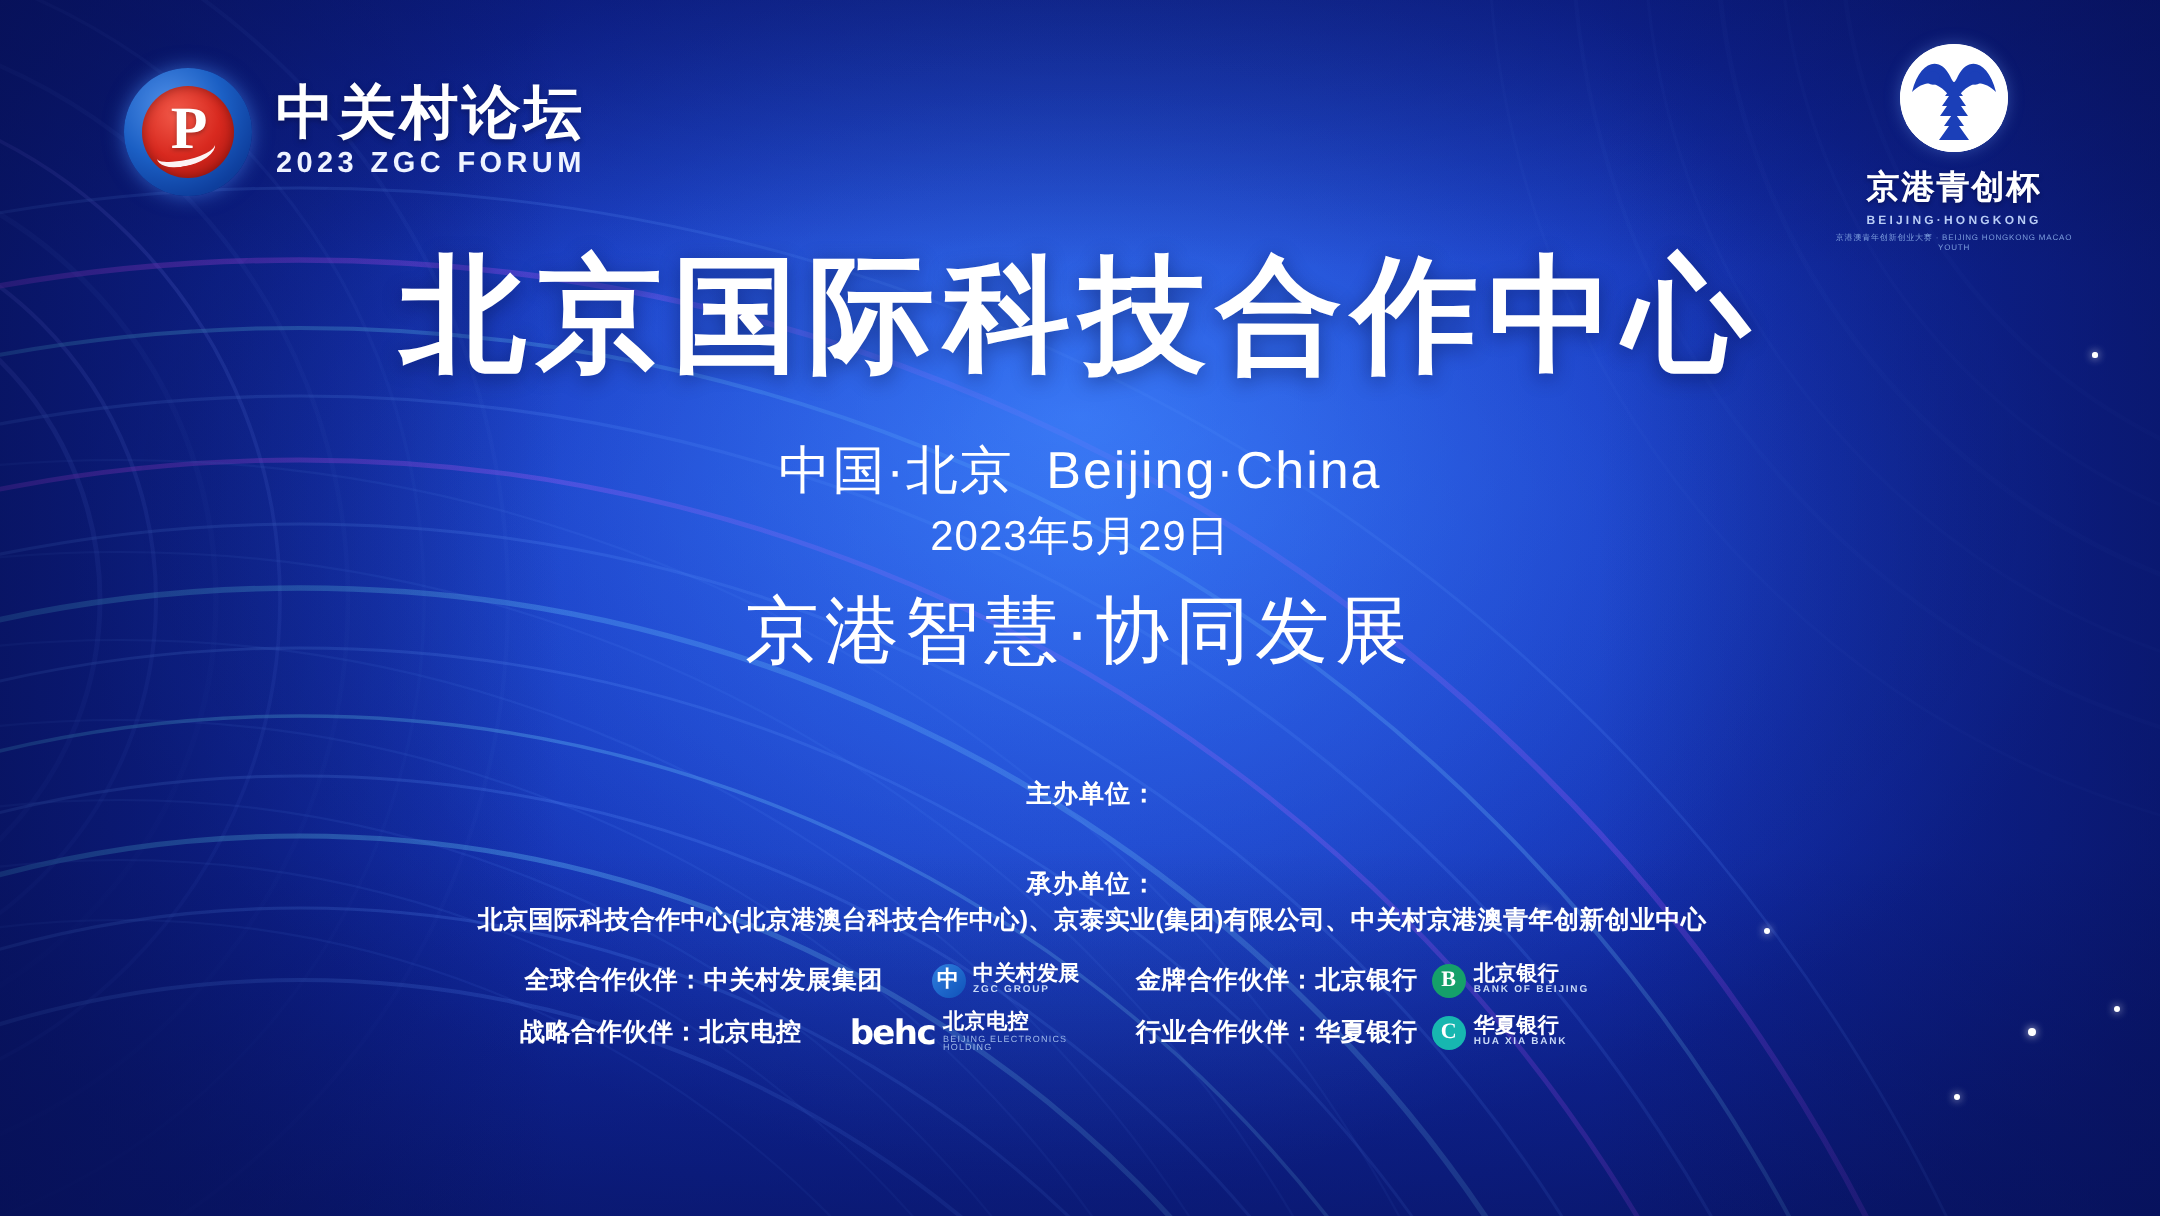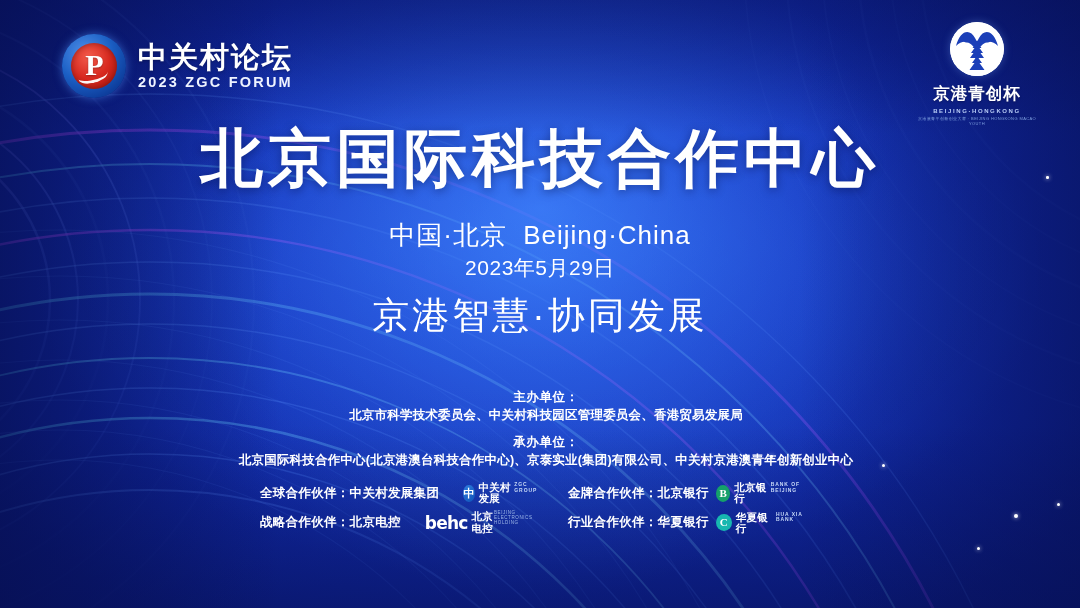--- a/index.html
+++ b/index.html
@@ -133,21 +133,21 @@
   .mb-zgc{background:linear-gradient(135deg,#2f7fe0,#0f52b8);}
   .mb-bob{background:#15a06a;}
   .mb-hx{background:#17b7b0;}
   .mini-cn{color:#fff;font-size:10.5px;font-weight:bold;line-height:1.05;letter-spacing:.2px;}
   .mini-en{color:#c8d9f7;font-size:5px;font-weight:bold;letter-spacing:.9px;}
   .behc-word{
     color:#fff;font-size:17px;font-weight:bold;letter-spacing:-.8px;font-family:"DejaVu Sans",sans-serif;
   }
   .behc-cn{color:#fff;font-size:10.5px;font-weight:bold;letter-spacing:.3px;}
   .behc-en{color:#9fb8e8;font-size:4.5px;letter-spacing:.6px;}
-  .stacklogo{display:flex;line-height:1.1;justify-content:center;}
+  .stacklogo{display:flex;flex-direction:column;line-height:1.1;justify-content:center;}
 
   .dot{position:absolute;border-radius:50%;background:#fff;box-shadow:0 0 4px rgba(255,255,255,.9);}
 </style>
 </head>
 <body>
 
 <div class="stage">
 
   <div class="bg-base"></div>
 
@@ -285,21 +285,20 @@
     <span>中国·北京</span>
     <span class="en">Beijing·China</span>
   </div>
 
   <div class="title-date">2023年5月29日</div>
 
   <div class="title-theme">京港智慧·协同发展</div>
 
   <div class="org org-host">
     <div class="org-label">主办单位：</div>
-    <div class="org-value">北京市科学技术委员会、中关村科技园区管理委员会、香港贸易发展局</div>
   </div>
 
   <div class="org org-coorg">
     <div class="org-label">承办单位：</div>
     <div class="org-value">北京国际科技合作中心(北京港澳台科技合作中心)、京泰实业(集团)有限公司、中关村京港澳青年创新创业中心</div>
   </div>
 
   <div class="partners">
 
     <div class="prow">

